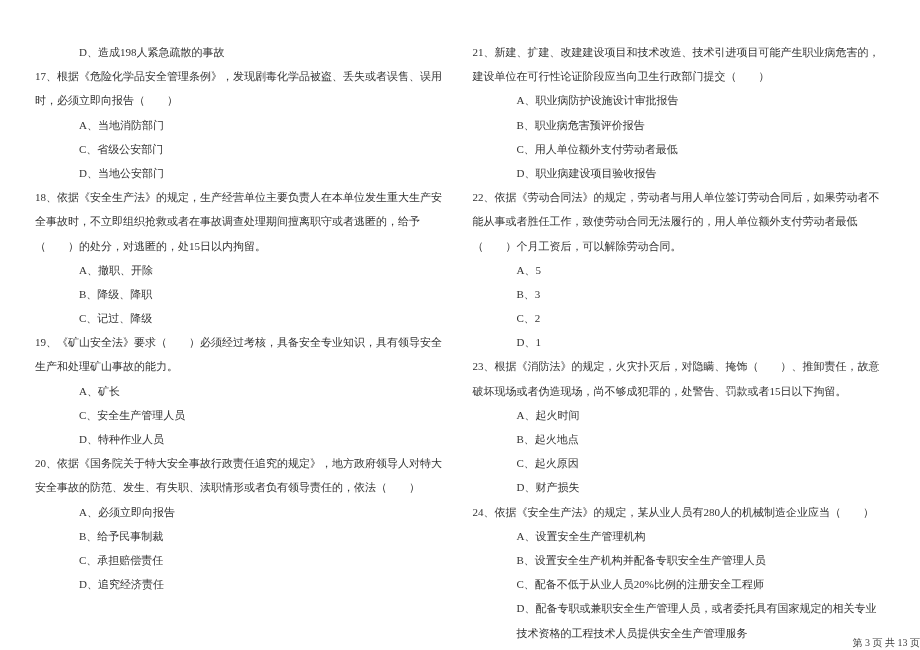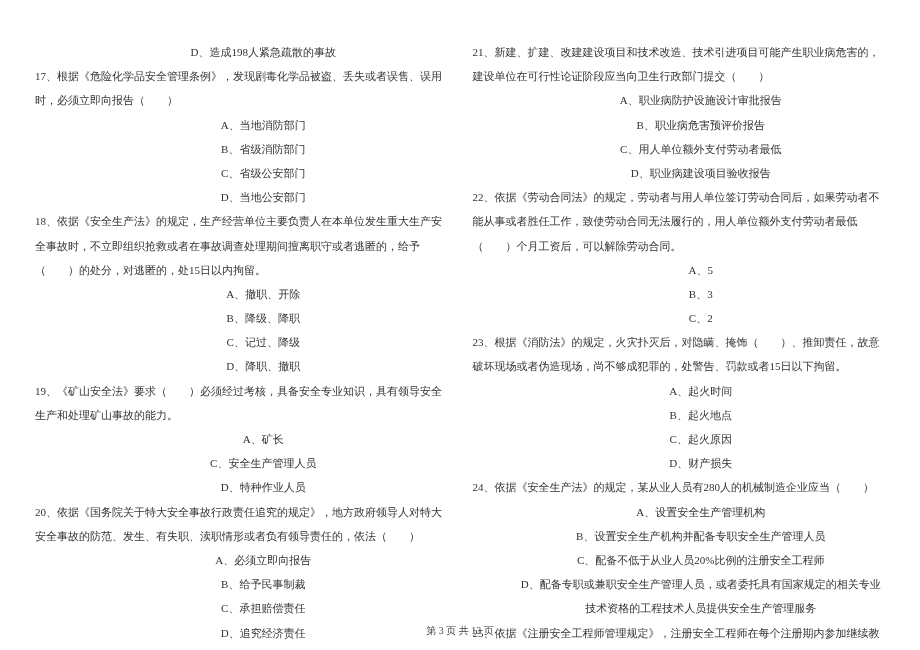--- a/index.html
+++ b/index.html
@@ -16,47 +16,45 @@
   .page {
     display: flex;
     padding: 40px 35px 30px 35px;
     gap: 25px;
     height: 610px;
   }
   .column {
     flex: 1;
     line-height: 2.2;
   }
-  .indent-2 { padding-left: 4em; text-align: center; }
+  .indent-2 { padding-left: 4em; }
   .line { white-space: normal; }
   .footer {
     position: absolute;
-    bottom: 12px;
+    bottom: 0;
     left: 0; right: 0;
-    text-align: center;
+    text-align: right;
     font-size: 10px;
     color: #444;
   }
 </style>
 </head>
 <body>
 
 <div class="page">
   <div class="column">
     <div class="line indent-2">D、造成198人紧急疏散的事故</div>
     <div class="line">17、根据《危险化学品安全管理条例》，发现剧毒化学品被盗、丢失或者误售、误用时，必须立即向报告（　　）</div>
     <div class="line indent-2">A、当地消防部门</div>
-    <div class="line indent-2">B、省级消防部门</div>
     <div class="line indent-2">C、省级公安部门</div>
     <div class="line indent-2">D、当地公安部门</div>
     <div class="line">18、依据《安全生产法》的规定，生产经营单位主要负责人在本单位发生重大生产安全事故时，不立即组织抢救或者在事故调查处理期间擅离职守或者逃匿的，给予（　　）的处分，对逃匿的，处15日以内拘留。</div>
     <div class="line indent-2">A、撤职、开除</div>
     <div class="line indent-2">B、降级、降职</div>
     <div class="line indent-2">C、记过、降级</div>
-    <div class="line indent-2">D、降职、撤职</div>
     <div class="line">19、《矿山安全法》要求（　　）必须经过考核，具备安全专业知识，具有领导安全生产和处理矿山事故的能力。</div>
     <div class="line indent-2">A、矿长</div>
     <div class="line indent-2">C、安全生产管理人员</div>
     <div class="line indent-2">D、特种作业人员</div>
     <div class="line">20、依据《国务院关于特大安全事故行政责任追究的规定》，地方政府领导人对特大安全事故的防范、发生、有失职、渎职情形或者负有领导责任的，依法（　　）</div>
     <div class="line indent-2">A、必须立即向报告</div>
     <div class="line indent-2">B、给予民事制裁</div>
     <div class="line indent-2">C、承担赔偿责任</div>
     <div class="line indent-2">D、追究经济责任</div>
   </div>
@@ -64,20 +62,21 @@
   <div class="column">
     <div class="line">21、新建、扩建、改建建设项目和技术改造、技术引进项目可能产生职业病危害的，建设单位在可行性论证阶段应当向卫生行政部门提交（　　）</div>
     <div class="line indent-2">A、职业病防护设施设计审批报告</div>
     <div class="line indent-2">B、职业病危害预评价报告</div>
     <div class="line indent-2">C、用人单位额外支付劳动者最低</div>
     <div class="line indent-2">D、职业病建设项目验收报告</div>
     <div class="line">22、依据《劳动合同法》的规定，劳动者与用人单位签订劳动合同后，如果劳动者不能从事或者胜任工作，致使劳动合同无法履行的，用人单位额外支付劳动者最低（　　）个月工资后，可以解除劳动合同。</div>
     <div class="line indent-2">A、5</div>
     <div class="line indent-2">B、3</div>
     <div class="line indent-2">C、2</div>
+    <div class="line indent-2">D、1</div>
     <div class="line">23、根据《消防法》的规定，火灾扑灭后，对隐瞒、掩饰（　　）、推卸责任，故意破坏现场或者伪造现场，尚不够成犯罪的，处警告、罚款或者15日以下拘留。</div>
     <div class="line indent-2">A、起火时间</div>
     <div class="line indent-2">B、起火地点</div>
     <div class="line indent-2">C、起火原因</div>
     <div class="line indent-2">D、财产损失</div>
     <div class="line">24、依据《安全生产法》的规定，某从业人员有280人的机械制造企业应当（　　）</div>
     <div class="line indent-2">A、设置安全生产管理机构</div>
     <div class="line indent-2">B、设置安全生产机构并配备专职安全生产管理人员</div>
     <div class="line indent-2">C、配备不低于从业人员20%比例的注册安全工程师</div>
     <div class="line indent-2">D、配备专职或兼职安全生产管理人员，或者委托具有国家规定的相关专业技术资格的工程技术人员提供安全生产管理服务</div>

